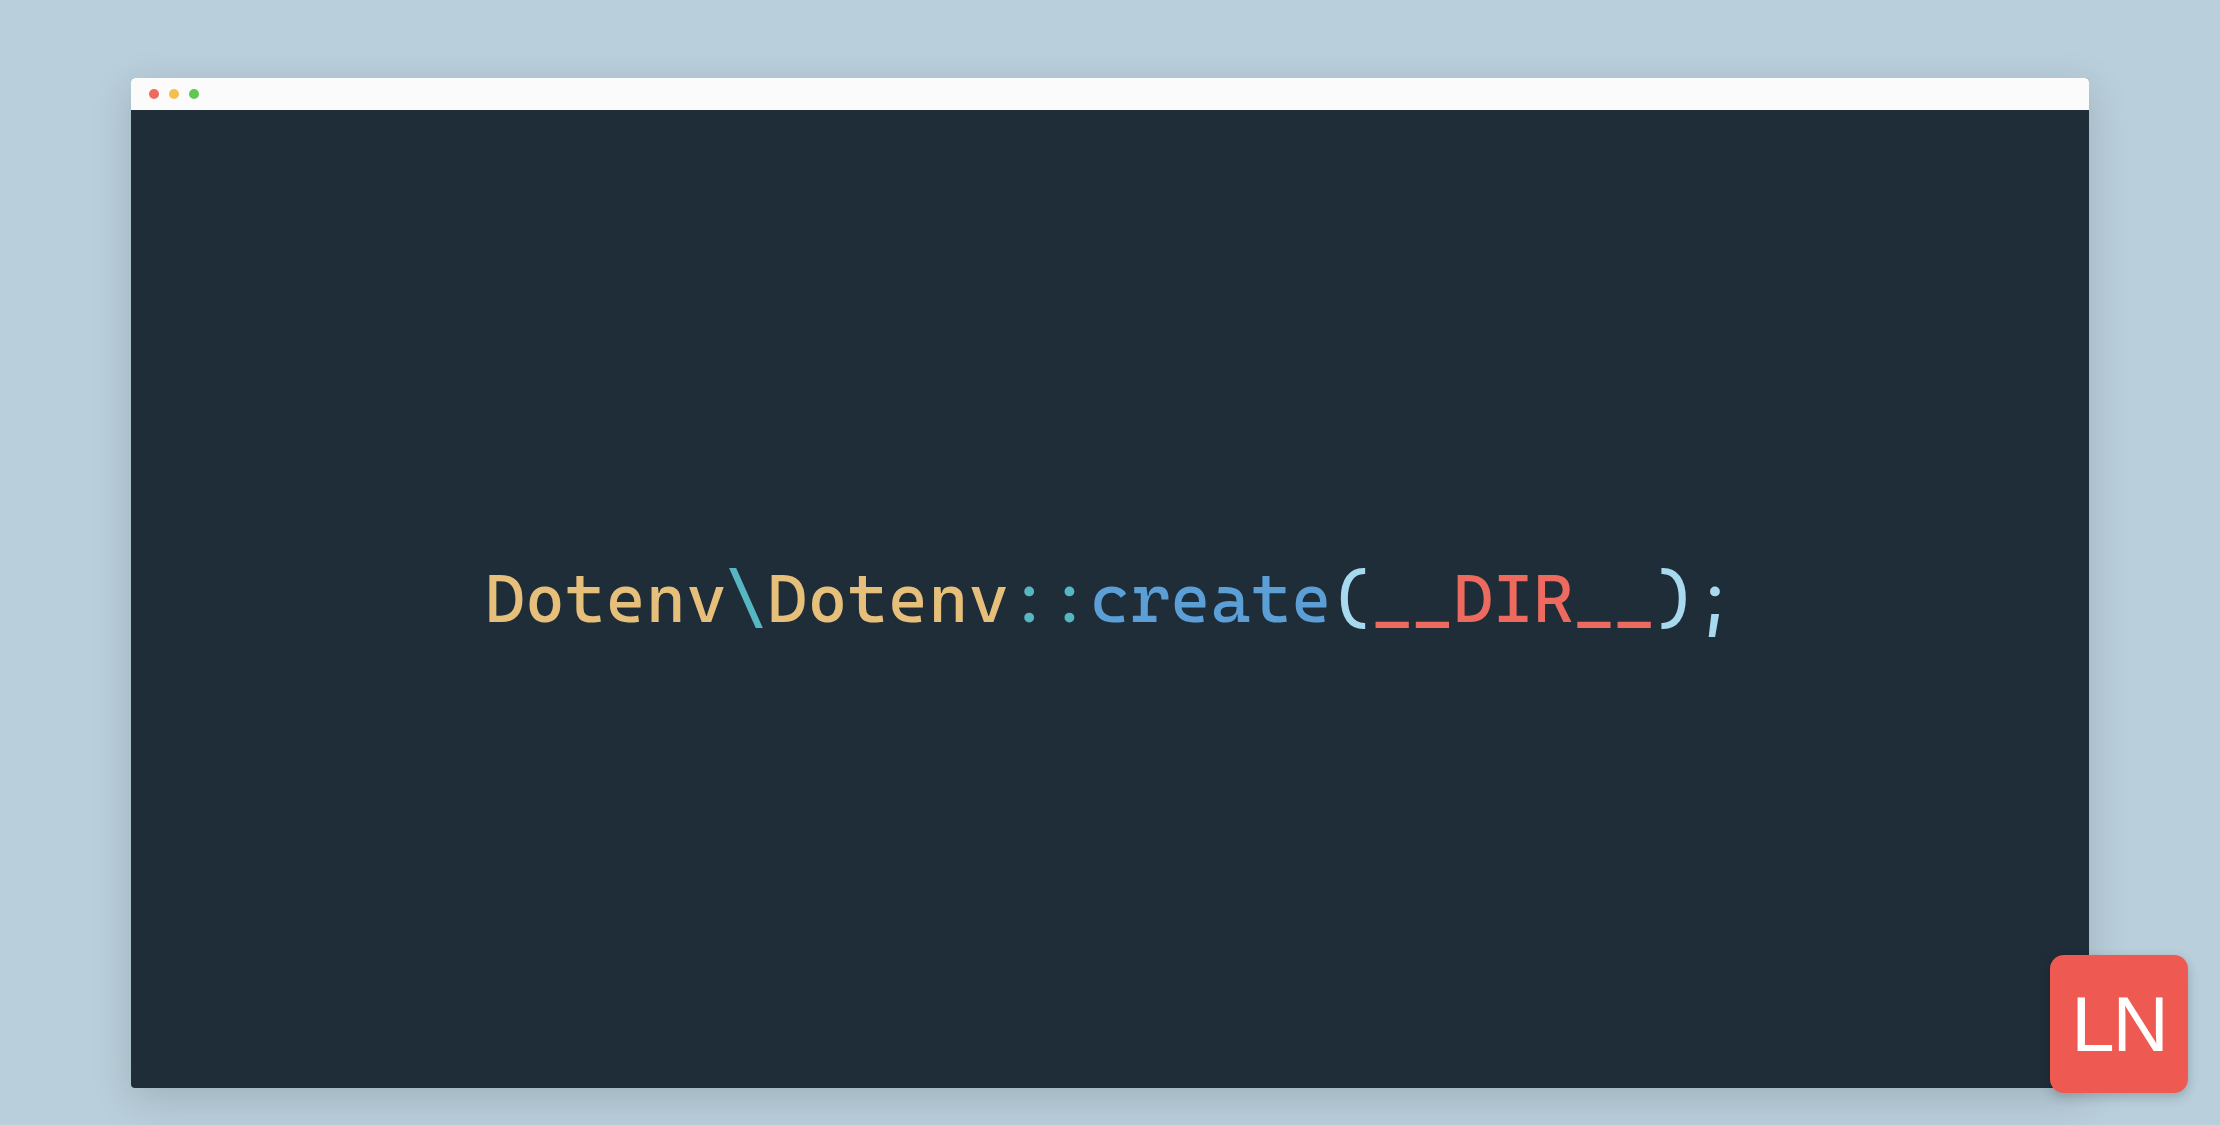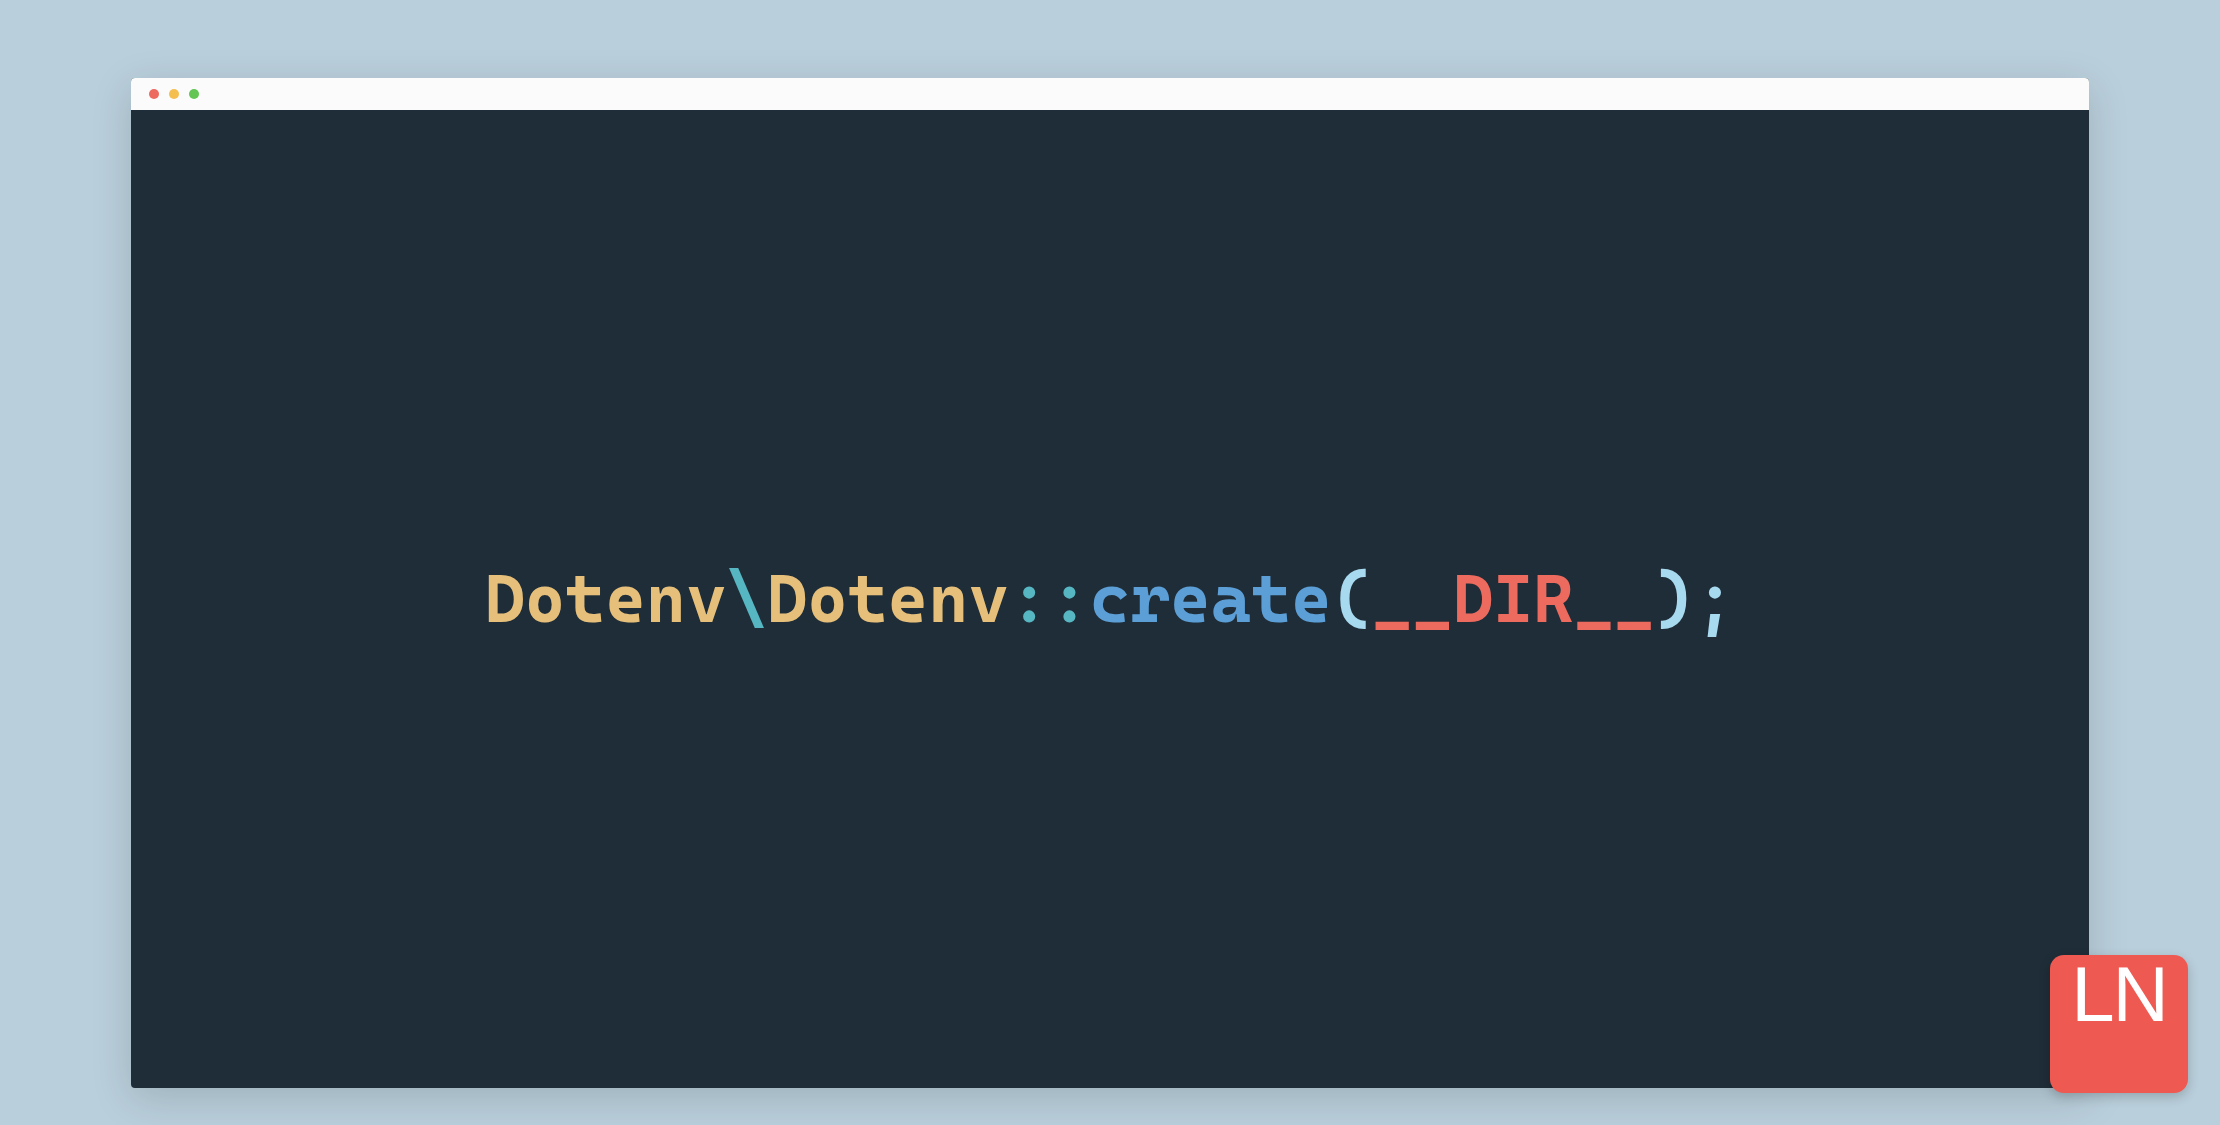--- a/index.html
+++ b/index.html
@@ -52,42 +52,42 @@
     .code-area {
       height: calc(100% - 32px);
       display: flex;
       align-items: center;
       justify-content: center;
     }
     
     .code-line {
       font-family: "SF Mono", Monaco, "Cascadia Code", "Roboto Mono", Consolas, "Courier New", monospace;
       font-size: 68px;
-      font-weight: 700;
+      font-weight: 400;
       white-space: pre;
       letter-spacing: 0.5px;
     }
     
     .tok-class { color: #e6c07b; }
     .tok-separator { color: #56b6c2; }
     .tok-method { color: #5c9fd6; }
     .tok-paren { color: #a7d9ef; }
     .tok-constant { color: #ed6a5e; }
     .tok-punct { color: #a7d9ef; }
     
     .logo-badge {
       position: absolute;
       right: 32px;
       bottom: 32px;
       width: 138px;
       height: 138px;
       background-color: #ee5a52;
       border-radius: 14px;
       display: flex;
-      align-items: flex-start;
+      align-items: center;
       justify-content: center;
       box-shadow: 0 4px 12px rgba(0,0,0,0.2);
     }
     
     .logo-text {
       color: #ffffff;
       font-family: -apple-system, BlinkMacSystemFont, "Segoe UI", sans-serif;
       font-weight: 400;
       font-size: 78px;
       letter-spacing: -2px;

